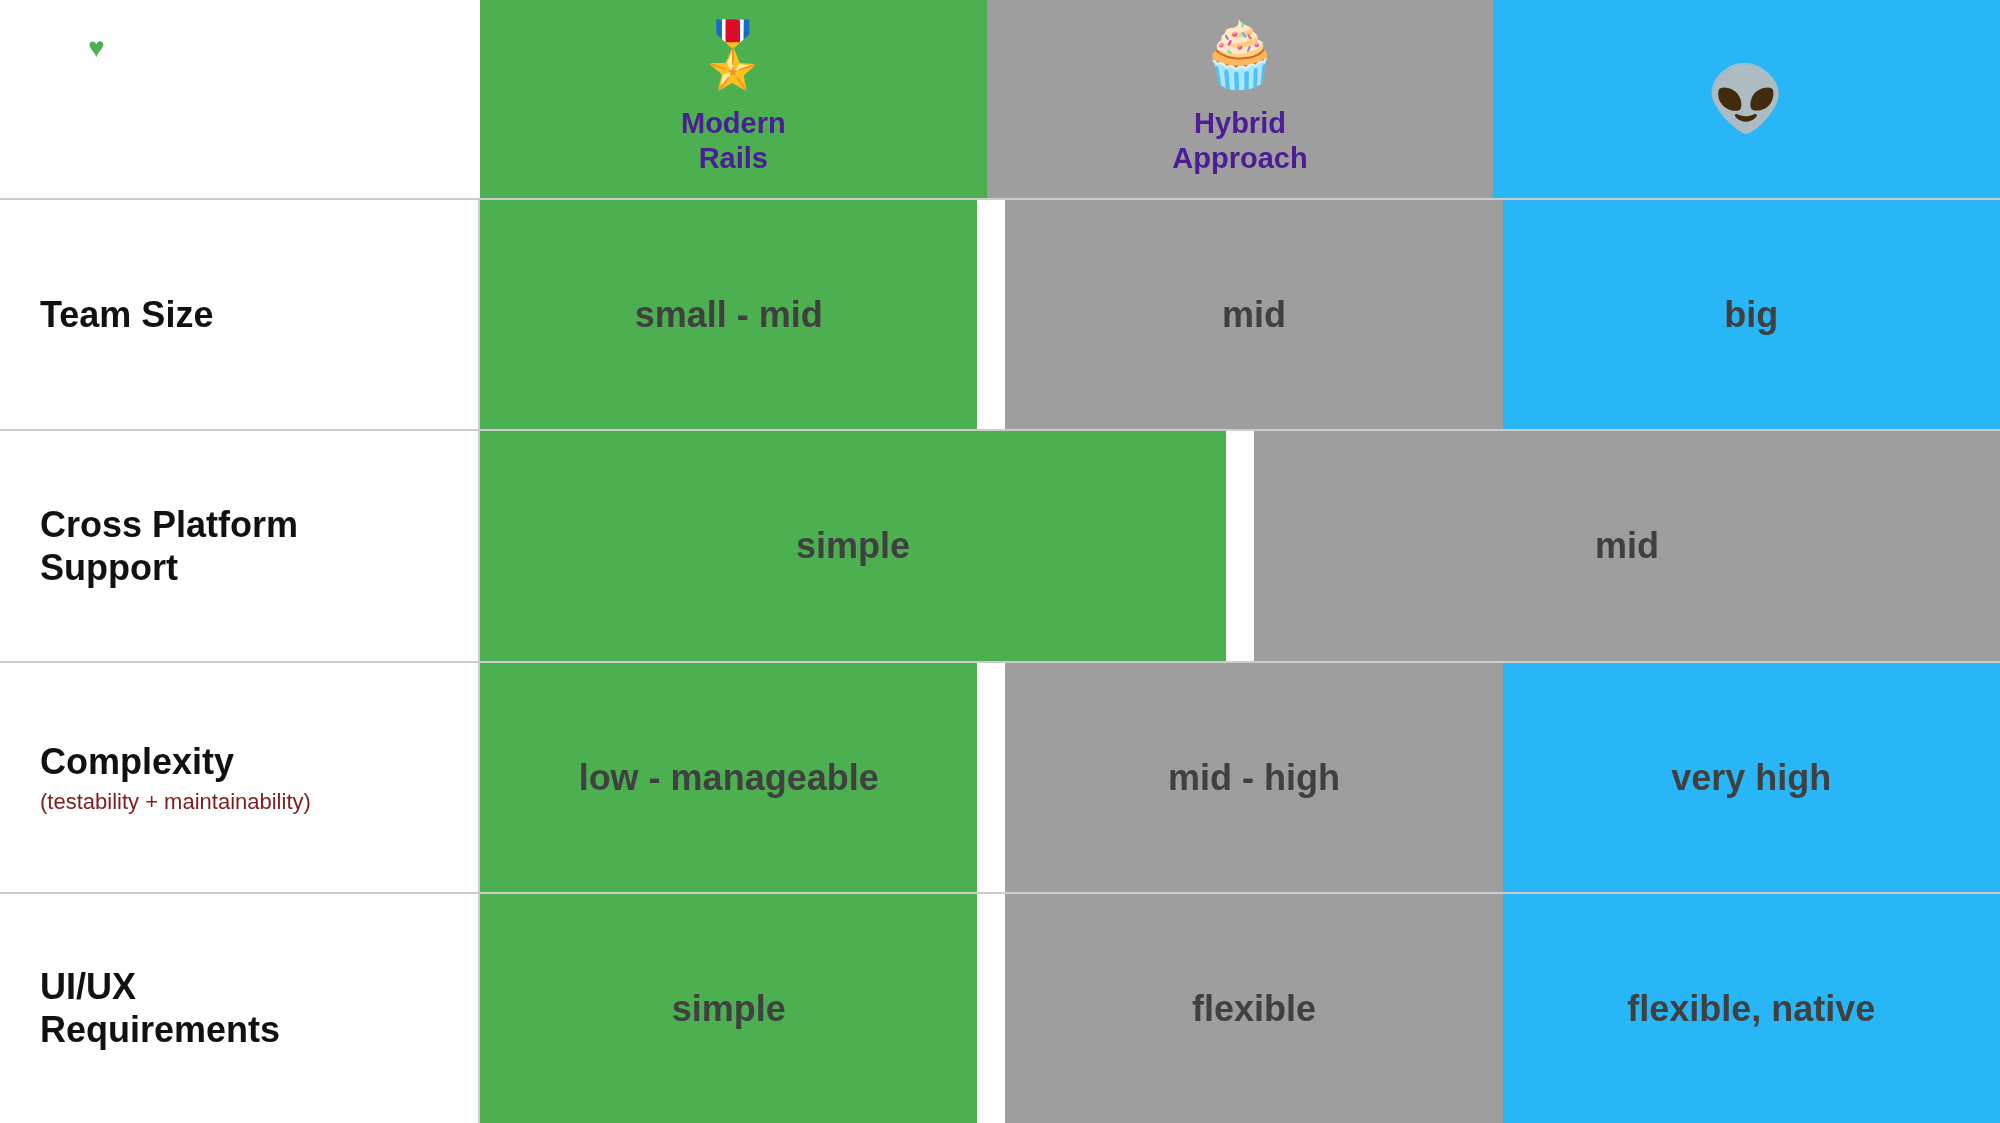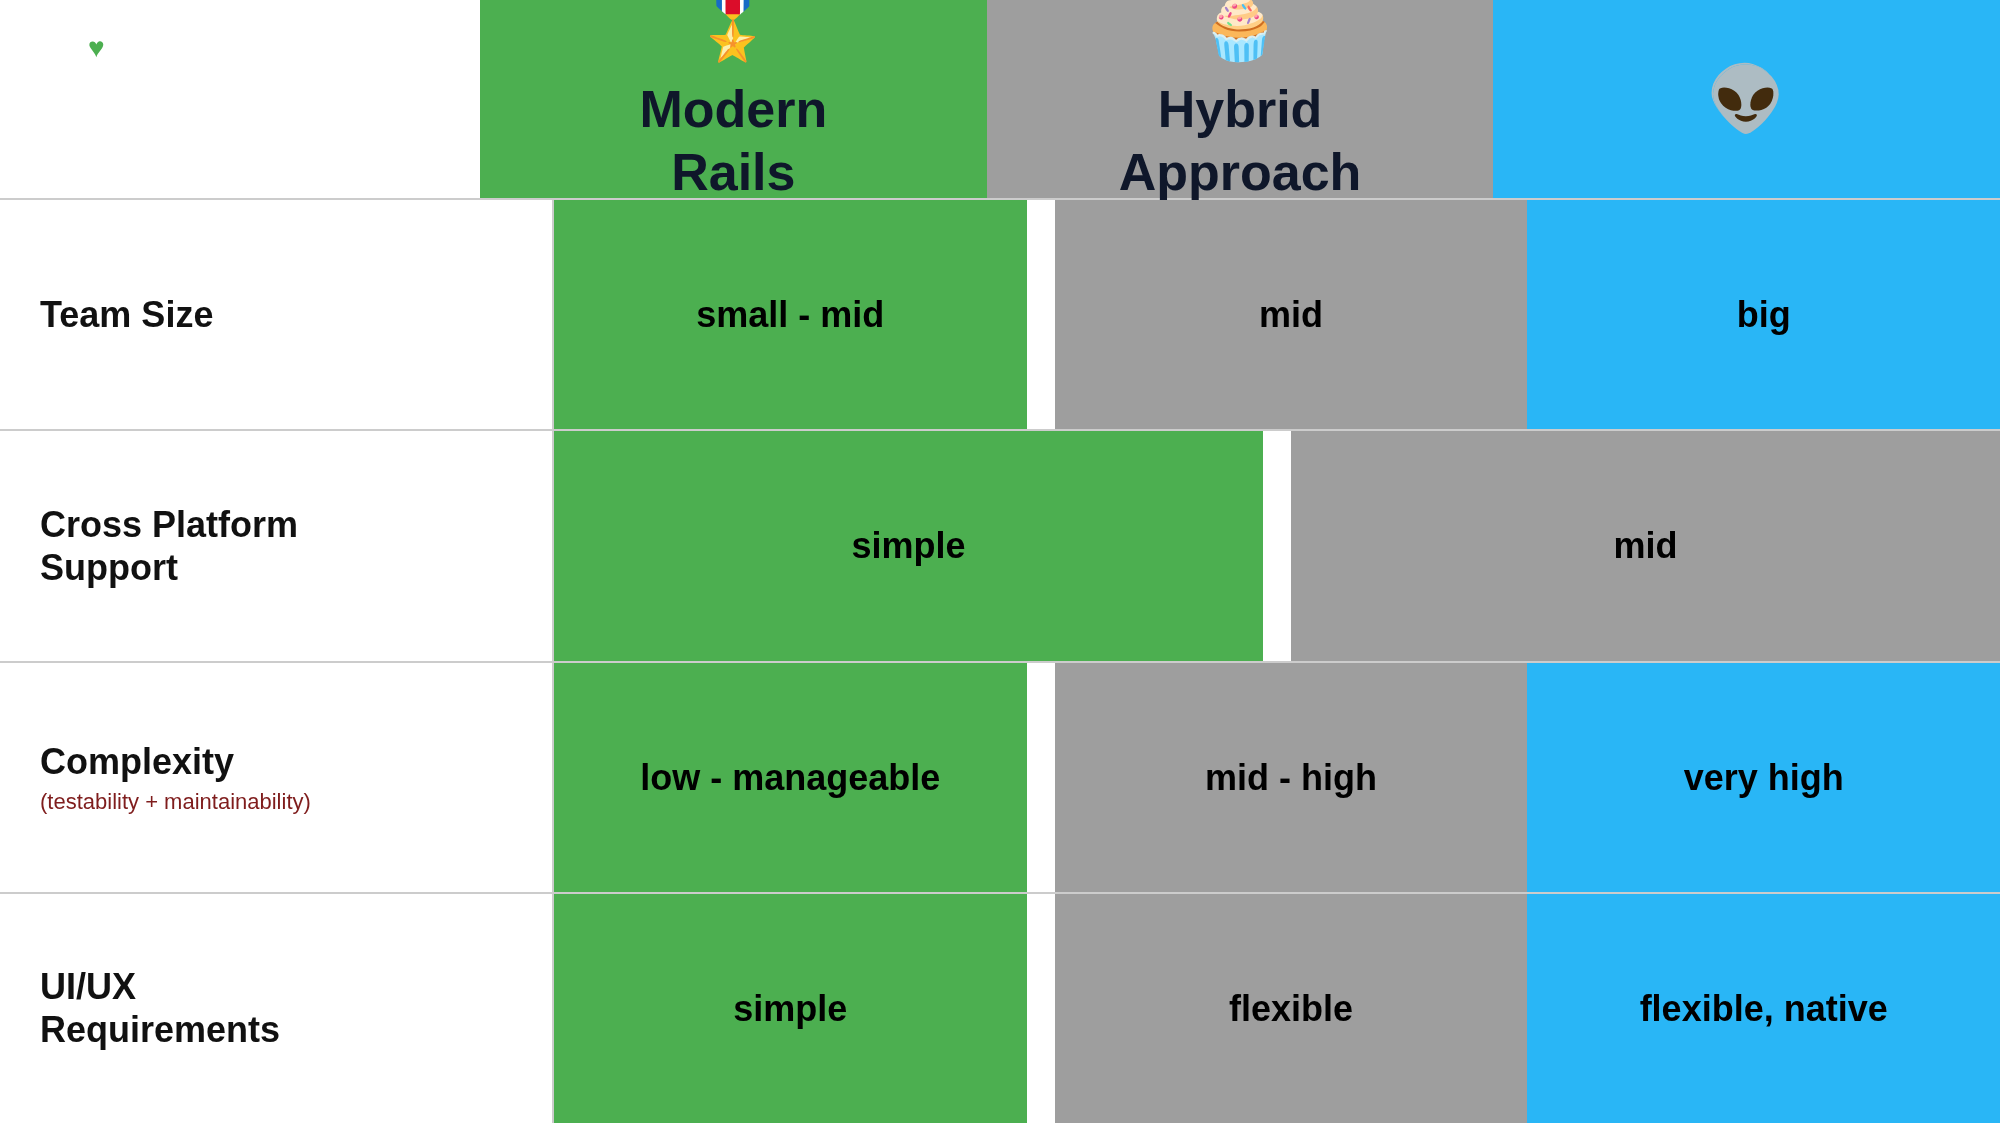--- a/index.html
+++ b/index.html
@@ -68,22 +68,22 @@
 
     .col-header-gray {
       background: #9E9E9E;
     }
 
     .col-header-blue {
       background: #29B6F6;
     }
 
     .col-header-title {
-      color: #0f172a;
-      font-size: 52px;
+      color: #4c1d95;
+      font-size: 29px;
       font-weight: 900;
       text-align: center;
       line-height: 1.2;
       margin-top: 19px;
     }
 
     .col-header-emoji {
       font-size: 64px;
       line-height: 1;
     }
@@ -94,21 +94,21 @@
       flex-direction: row;
       flex: 1;
       border-bottom: 2px solid #cccccc;
     }
 
     .data-row:last-child {
       border-bottom: none;
     }
 
     .label-col {
-      width: 554px;
+      width: 480px;
       background: #ffffff;
       flex-shrink: 0;
       display: flex;
       flex-direction: column;
       justify-content: center;
       padding: 30px 40px;
       border-right: 2px solid #cccccc;
     }
 
     .label-main {
@@ -140,21 +140,21 @@
     .data-cell-gray {
       background: #9E9E9E;
       margin-left: 28px;
     }
 
     .data-cell-blue {
       background: #29B6F6;
     }
 
     .cell-text {
-      color: #000000;
+      color: #404040;
       font-size: 36px;
       font-weight: 900;
       text-align: center;
       line-height: 1.2;
     }
   </style>
 </head>
 <body>
 
 <div class="page-container">

